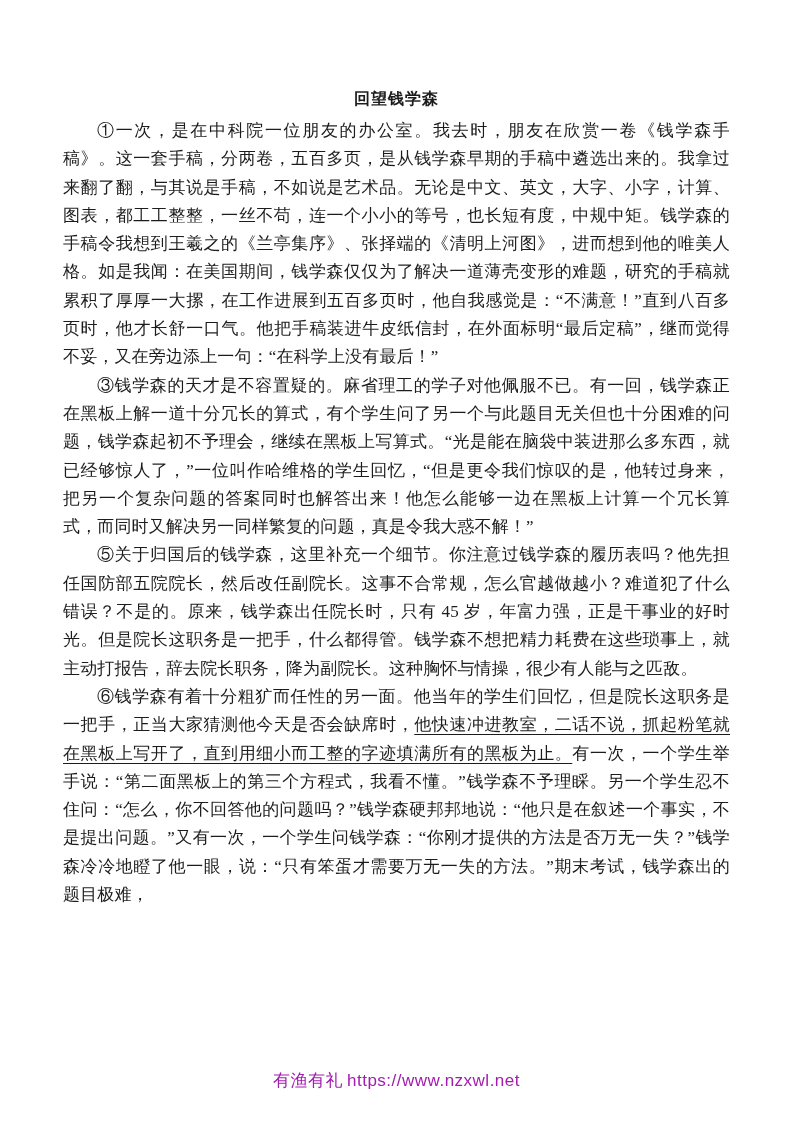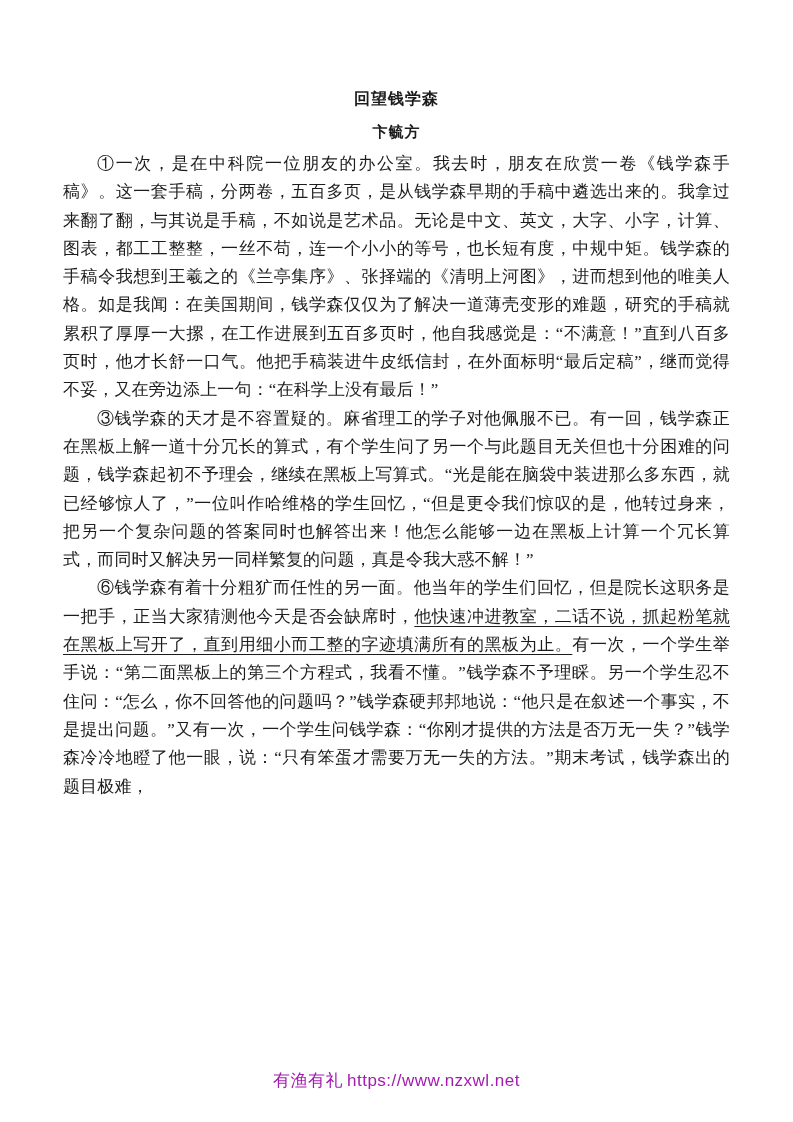--- a/index.html
+++ b/index.html
@@ -65,25 +65,25 @@
   }
   .page-footer span { padding: 0 2px; }
 </style>
 </head>
 <body>
 
 <div class="page">
 
   <h1 class="doc-title">回望钱学森</h1>
 
-  <div class="doc-author">卞毓方</div>
 
   <div class="doc-body">
     <p>①一次，是在中科院一位朋友的办公室。我去时，朋友在欣赏一卷《钱学森手稿》。这一套手稿，分两卷，五百多页，是从钱学森早期的手稿中遴选出来的。我拿过来翻了翻，与其说是手稿，不如说是艺术品。无论是中文、英文，大字、小字，计算、图表，都工工整整，一丝不苟，连一个小小的等号，也长短有度，中规中矩。钱学森的手稿令我想到王羲之的《兰亭集序》、张择端的《清明上河图》，进而想到他的唯美人格。如是我闻：在美国期间，钱学森仅仅为了解决一道薄壳变形的难题，研究的手稿就累积了厚厚一大摞，在工作进展到五百多页时，他自我感觉是：“不满意！”直到八百多页时，他才长舒一口气。他把手稿装进牛皮纸信封，在外面标明“最后定稿”，继而觉得不妥，又在旁边添上一句：“在科学上没有最后！”</p>
     <p>③钱学森的天才是不容置疑的。麻省理工的学子对他佩服不已。有一回，钱学森正在黑板上解一道十分冗长的算式，有个学生问了另一个与此题目无关但也十分困难的问题，钱学森起初不予理会，继续在黑板上写算式。“光是能在脑袋中装进那么多东西，就已经够惊人了，”一位叫作哈维格的学生回忆，“但是更令我们惊叹的是，他转过身来，把另一个复杂问题的答案同时也解答出来！他怎么能够一边在黑板上计算一个冗长算式，而同时又解决另一同样繁复的问题，真是令我大惑不解！”</p>
+    <p>⑤关于归国后的钱学森，这里补充一个细节。你注意过钱学森的履历表吗？他先担任国防部五院院长，然后改任副院长。这事不合常规，怎么官越做越小？难道犯了什么错误？不是的。原来，钱学森出任院长时，只有 45 岁，年富力强，正是干事业的好时光。但是院长这职务是一把手，什么都得管。钱学森不想把精力耗费在这些琐事上，就主动打报告，辞去院长职务，降为副院长。这种胸怀与情操，很少有人能与之匹敌。</p>
     <p><span>⑥钱学森有着十分粗犷而任性的另一面。他当年的学生们回忆，但是院长这职务是一把手，正当大家猜测他今天是否会缺席时，</span><span class="underlined">他快速冲进教室，二话不说，抓起粉笔就在黑板上写开了，直到用细小而工整的字迹填满所有的黑板为止。</span><span>有一次，一个学生举手说：“第二面黑板上的第三个方程式，我看不懂。”钱学森不予理睬。另一个学生忍不住问：“怎么，你不回答他的问题吗？”钱学森硬邦邦地说：“他只是在叙述一个事实，不是提出问题。”又有一次，一个学生问钱学森：“你刚才提供的方法是否万无一失？”钱学森冷冷地瞪了他一眼，说：“只有笨蛋才需要万无一失的方法。”期末考试，钱学森出的题目极难，</span></p>
   </div>
 
   <div class="page-footer">
     <span>有渔有礼</span><span>https://www.nzxwl.net</span>
   </div>
 
 </div>
 
 </body></html>

